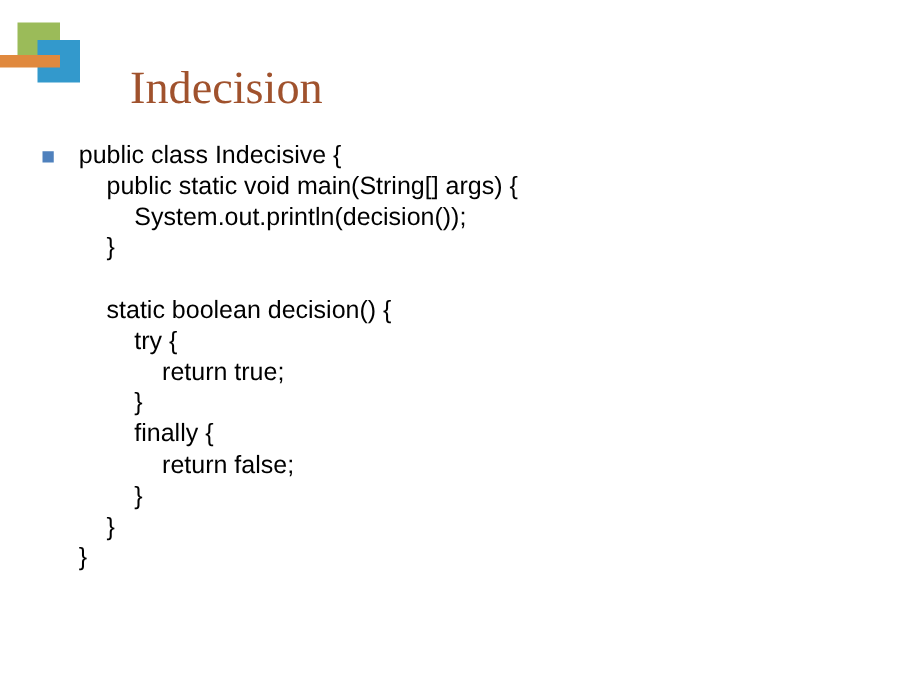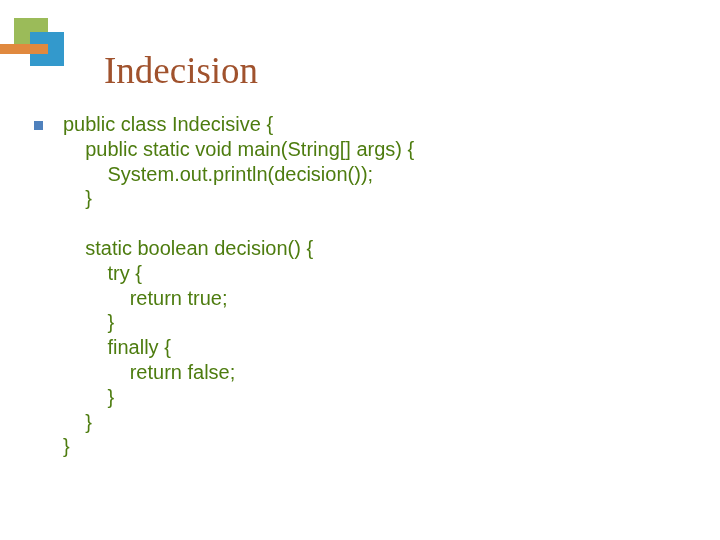--- a/index.html
+++ b/index.html
@@ -65,21 +65,21 @@
       width: 9px;
       height: 9px;
       background: #4f81bd;
       margin-top: 9px;
       margin-right: 20px;
       flex-shrink: 0;
     }
     .code-text {
       font-family: Verdana, Arial, sans-serif;
       font-size: 20px;
-      color: #4d7c0f;
+      color: #000000;
       line-height: 1.24;
       white-space: pre;
     }
     .answer-block {
       margin-top: 50px;
     }
     .answer-text {
       font-family: Verdana, Arial, sans-serif;
       font-size: 20px;
       color: #000000;

